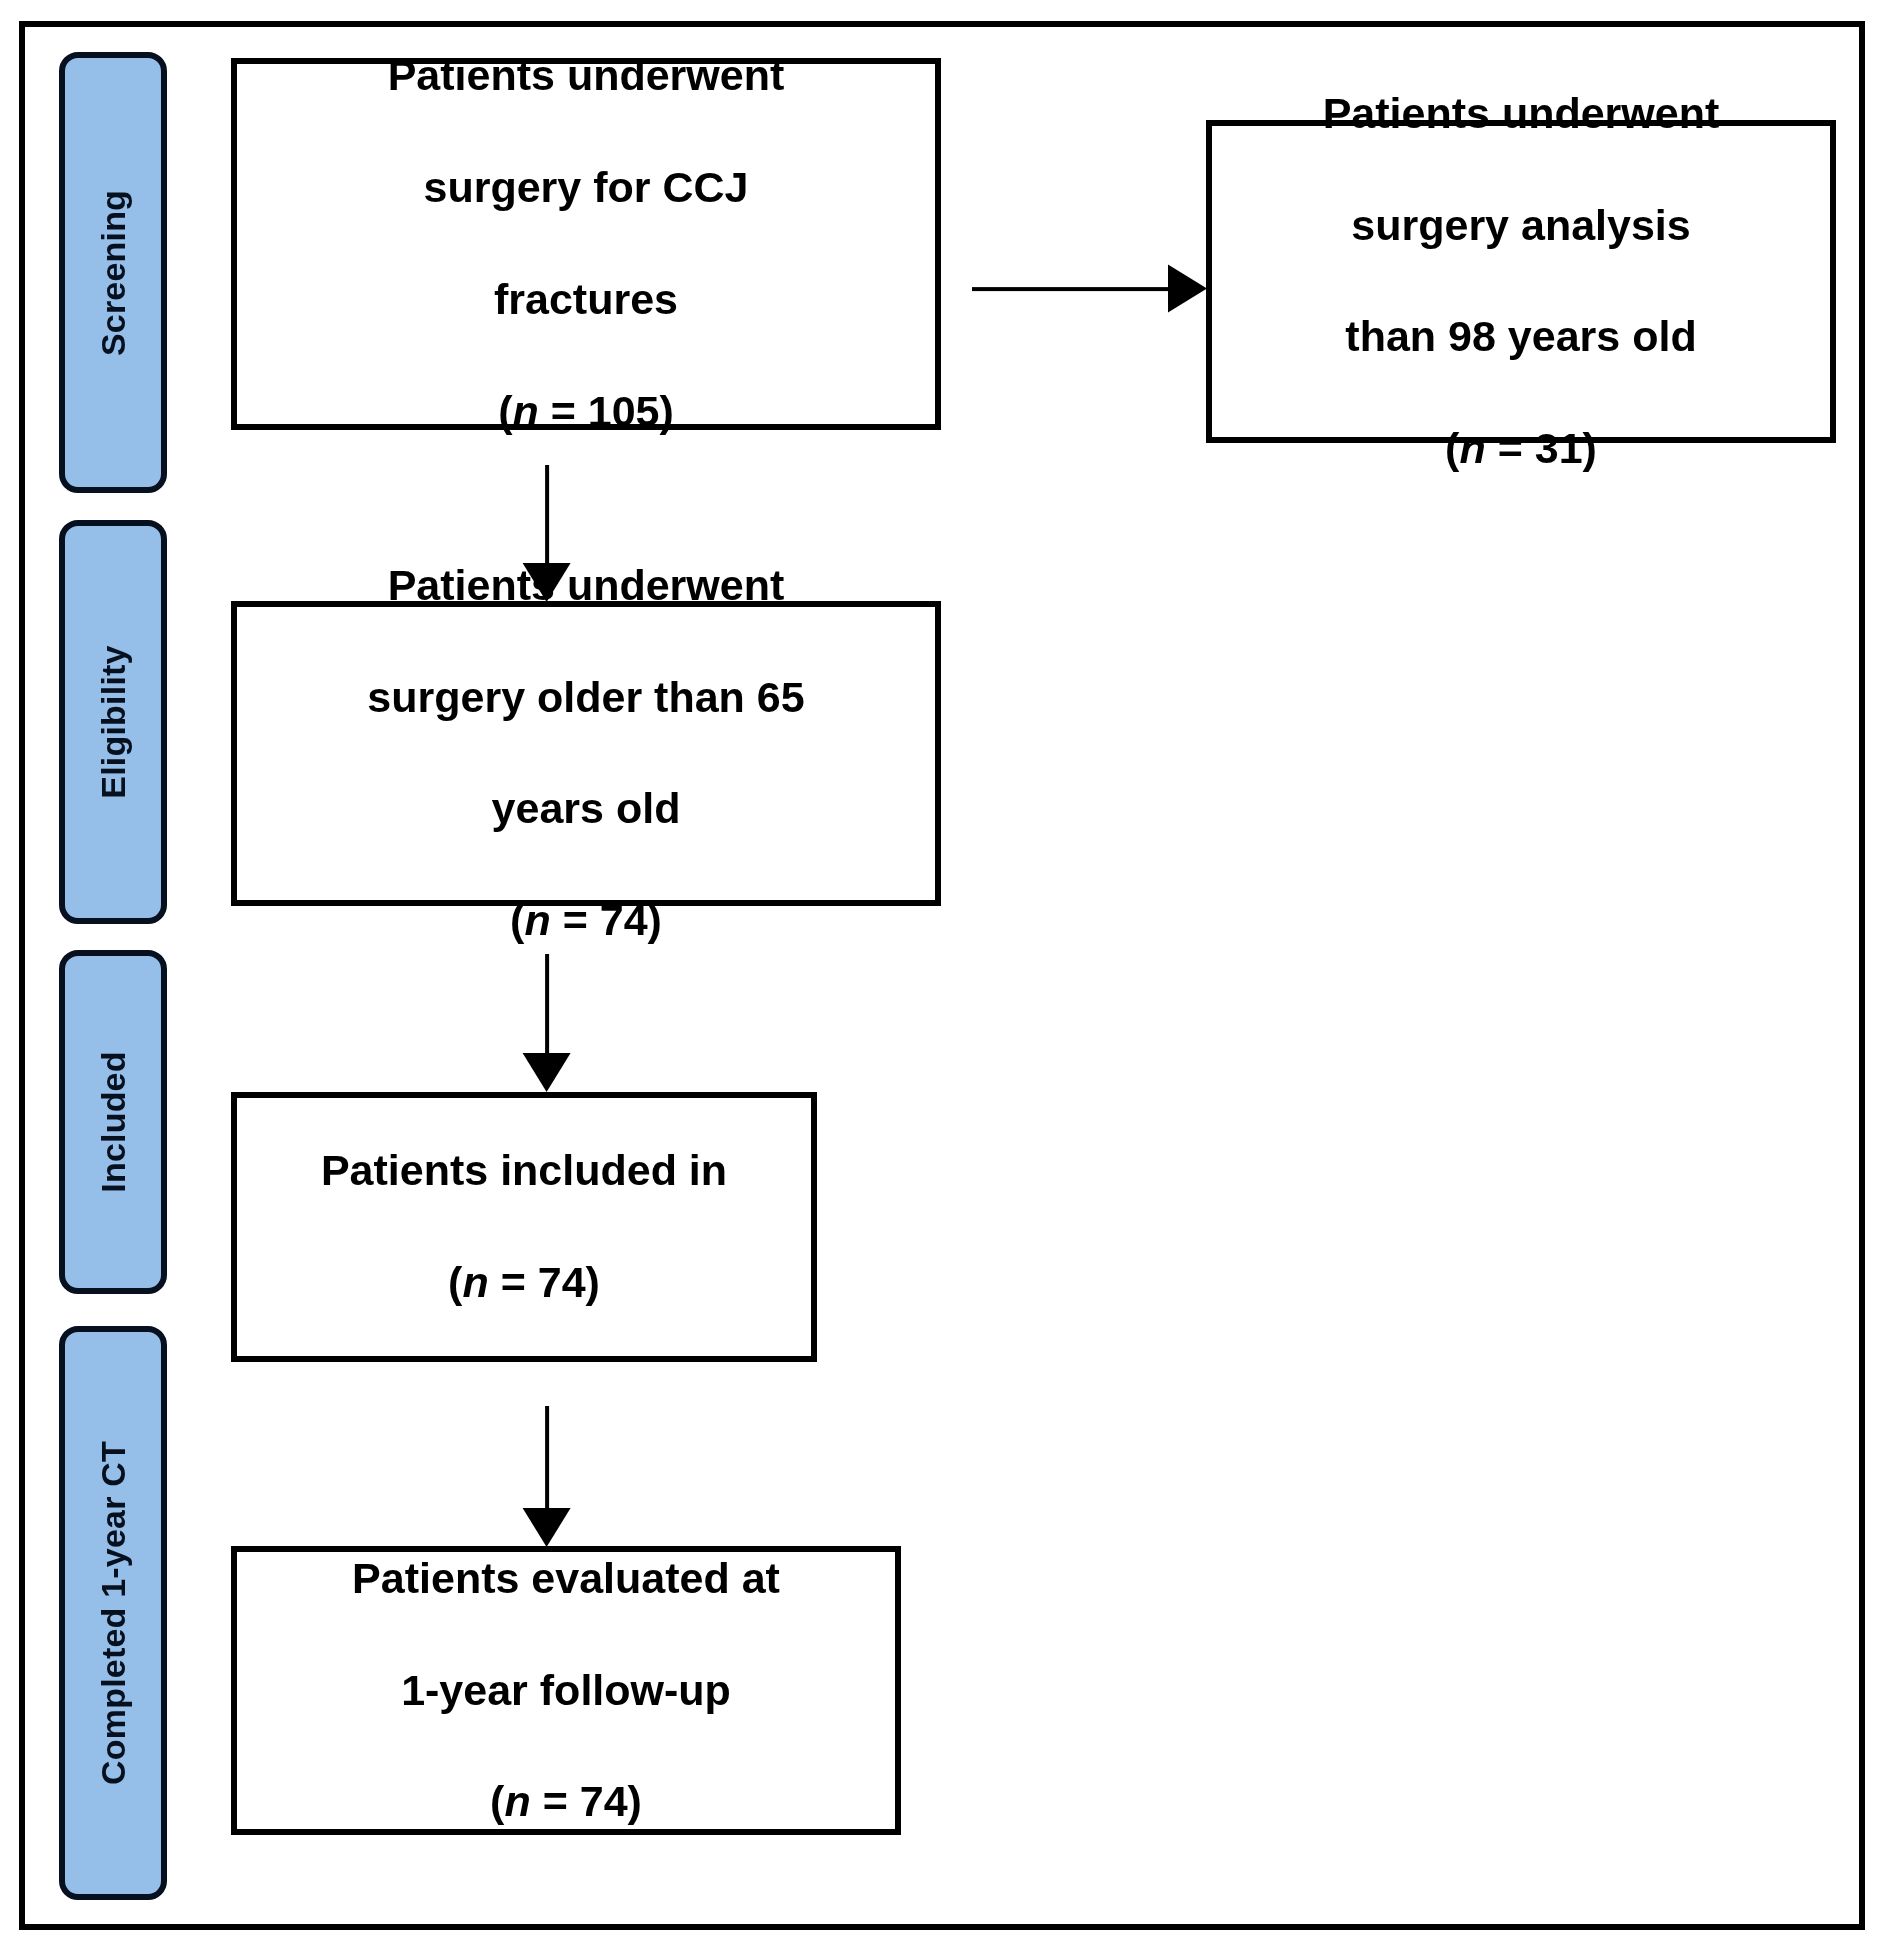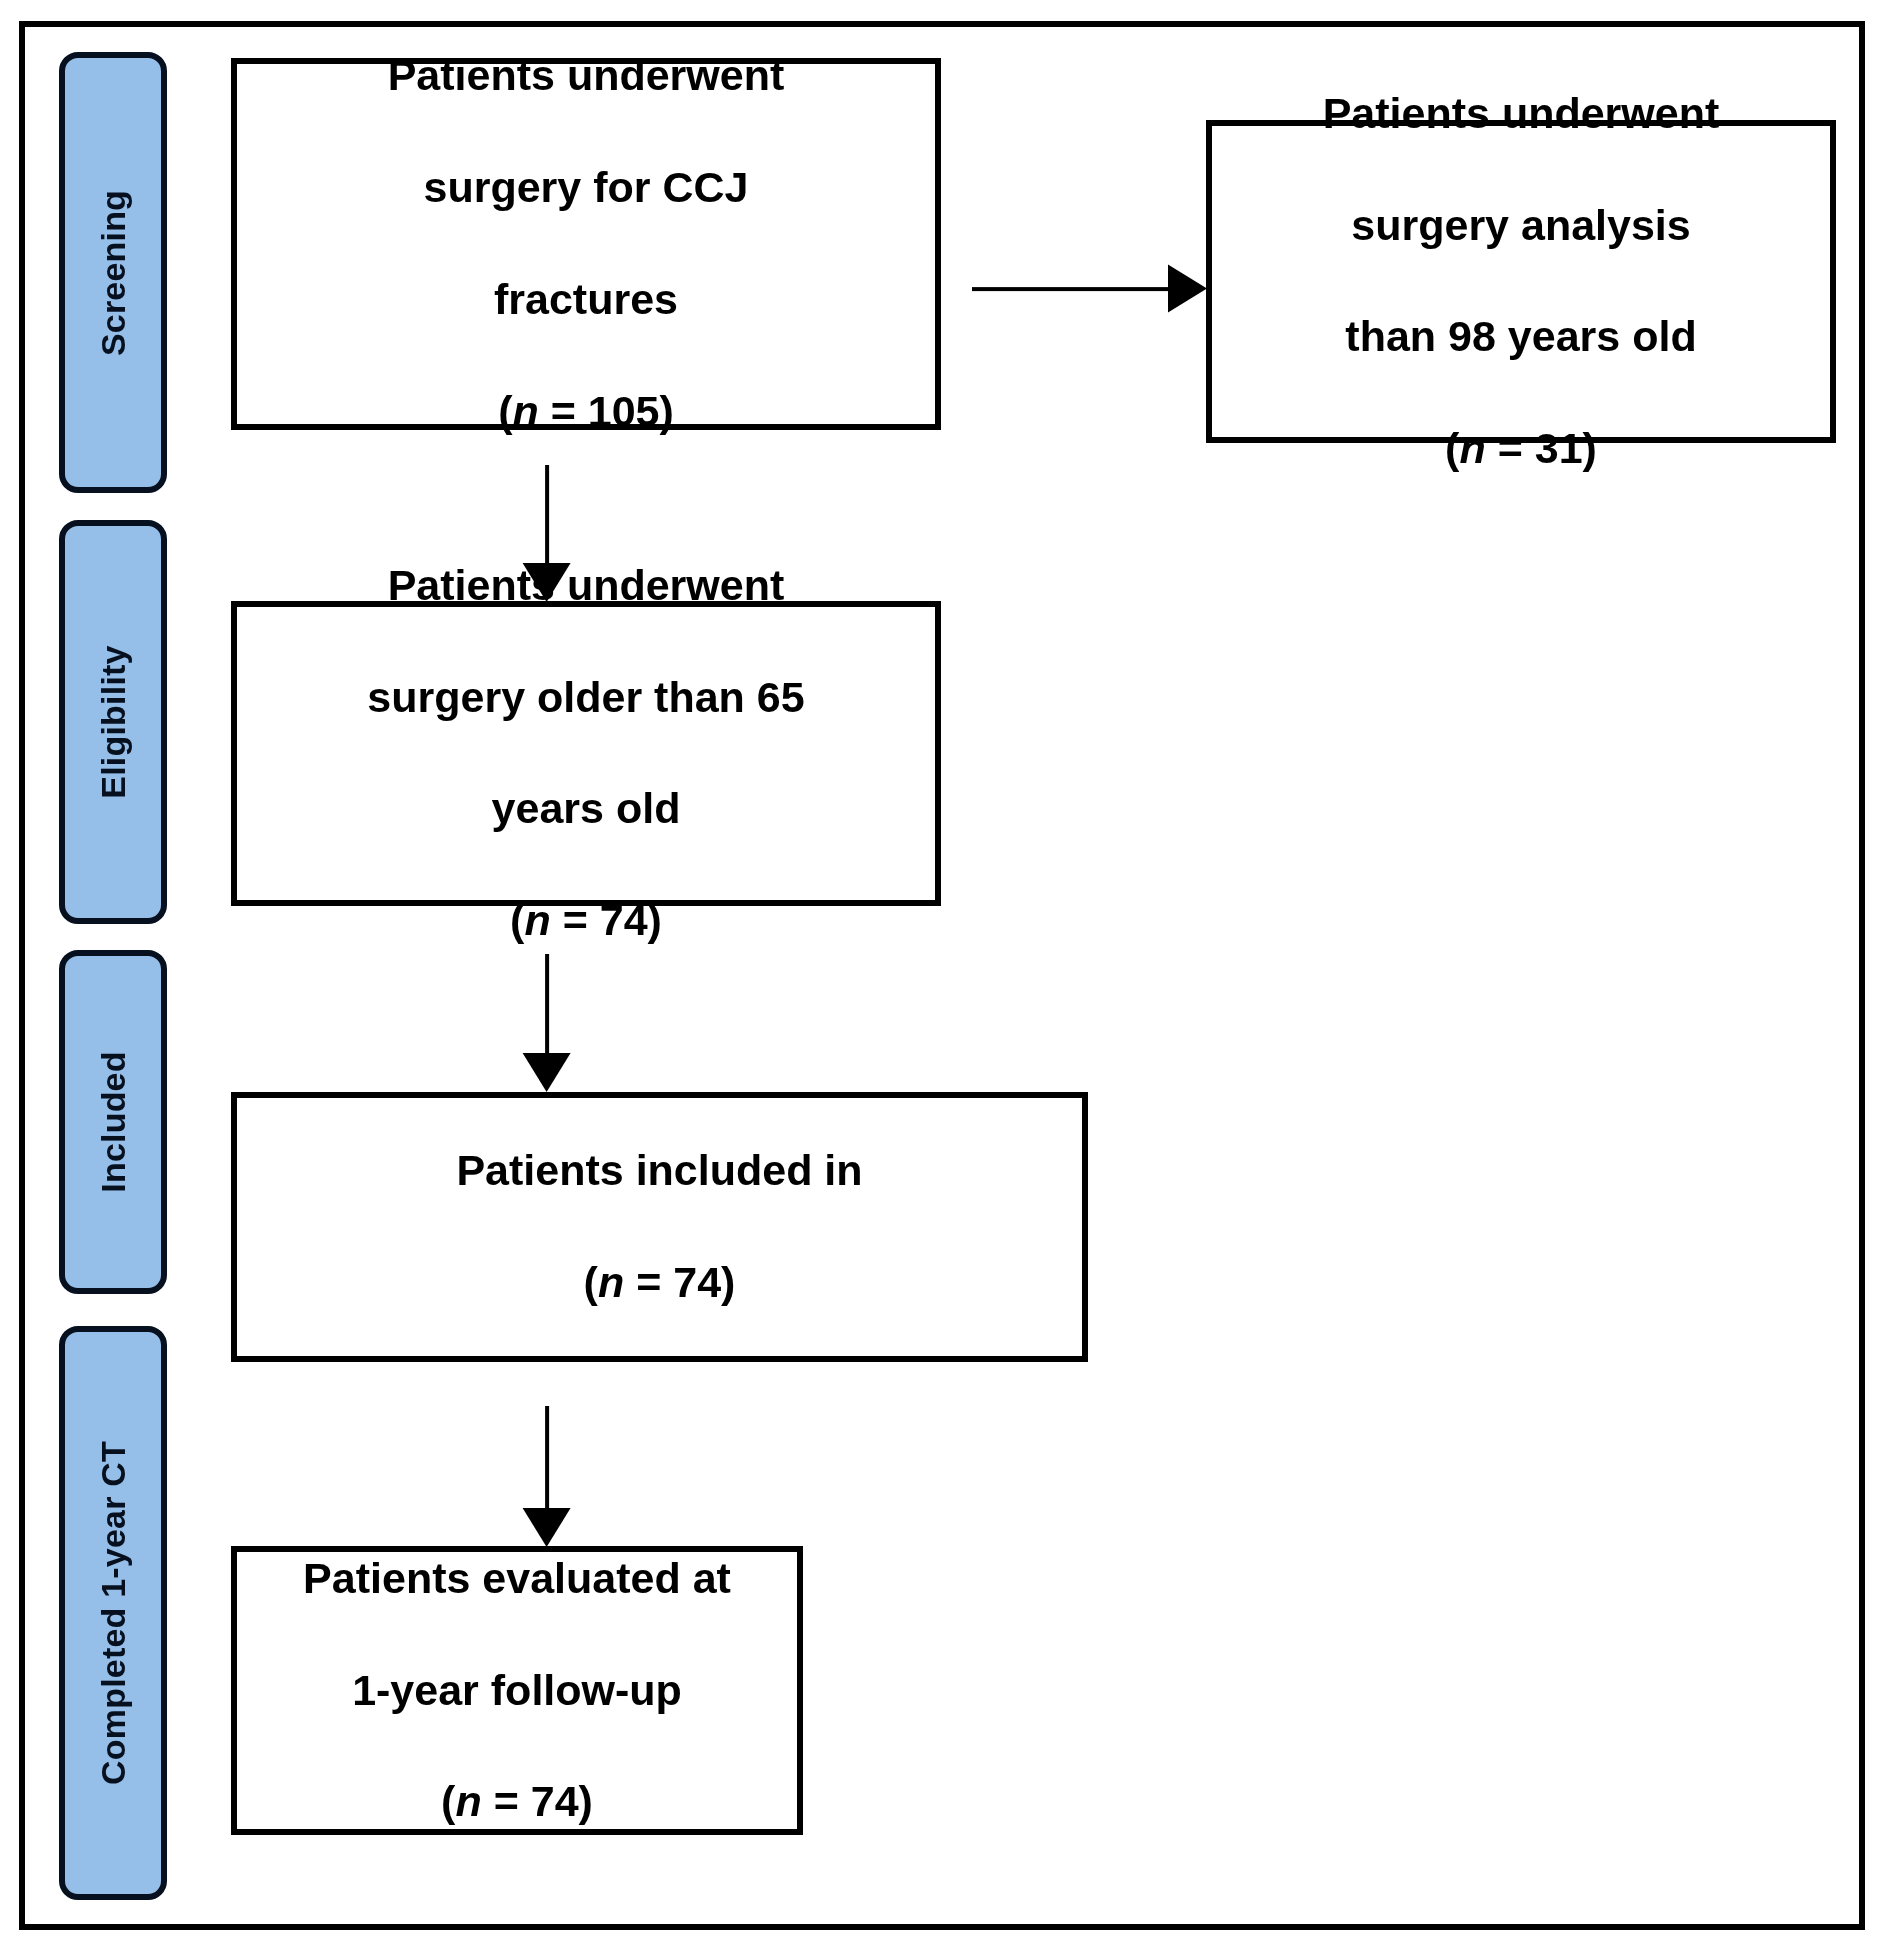--- a/index.html
+++ b/index.html
@@ -167,28 +167,28 @@
 
   <div class="flow-box" style="left:231px; top:601px; width:710px; height:305px;">
     <div class="box-text">
       <div>Patients underwent</div>
       <div>surgery older than 65</div>
       <div>years old</div>
       <div><span>(</span><span class="n-italic">n</span><span> = </span><span>74</span><span>)</span></div>
     </div>
   </div>
 
-  <div class="flow-box" style="left:231px; top:1092px; width:857px; height:270px;">
+  <div class="flow-box" style="left:231px; top:1092px; width:586px; height:270px;">
     <div class="box-text">
       <div>Patients included in</div>
       <div><span>(</span><span class="n-italic">n</span><span> = </span><span>74</span><span>)</span></div>
     </div>
   </div>
 
-  <div class="flow-box" style="left:231px; top:1546px; width:572px; height:289px;">
+  <div class="flow-box" style="left:231px; top:1546px; width:670px; height:289px;">
     <div class="box-text">
       <div>Patients evaluated at</div>
       <div>1-year follow-up</div>
       <div><span>(</span><span class="n-italic">n</span><span> = </span><span>74</span><span>)</span></div>
     </div>
   </div>
 
   <div class="arrow-h" style="left:972px; top:289px; width:234px;">
     <div class="shaft" style="width:198px;"></div>
     <div class="head" style="left:196px;"></div>

